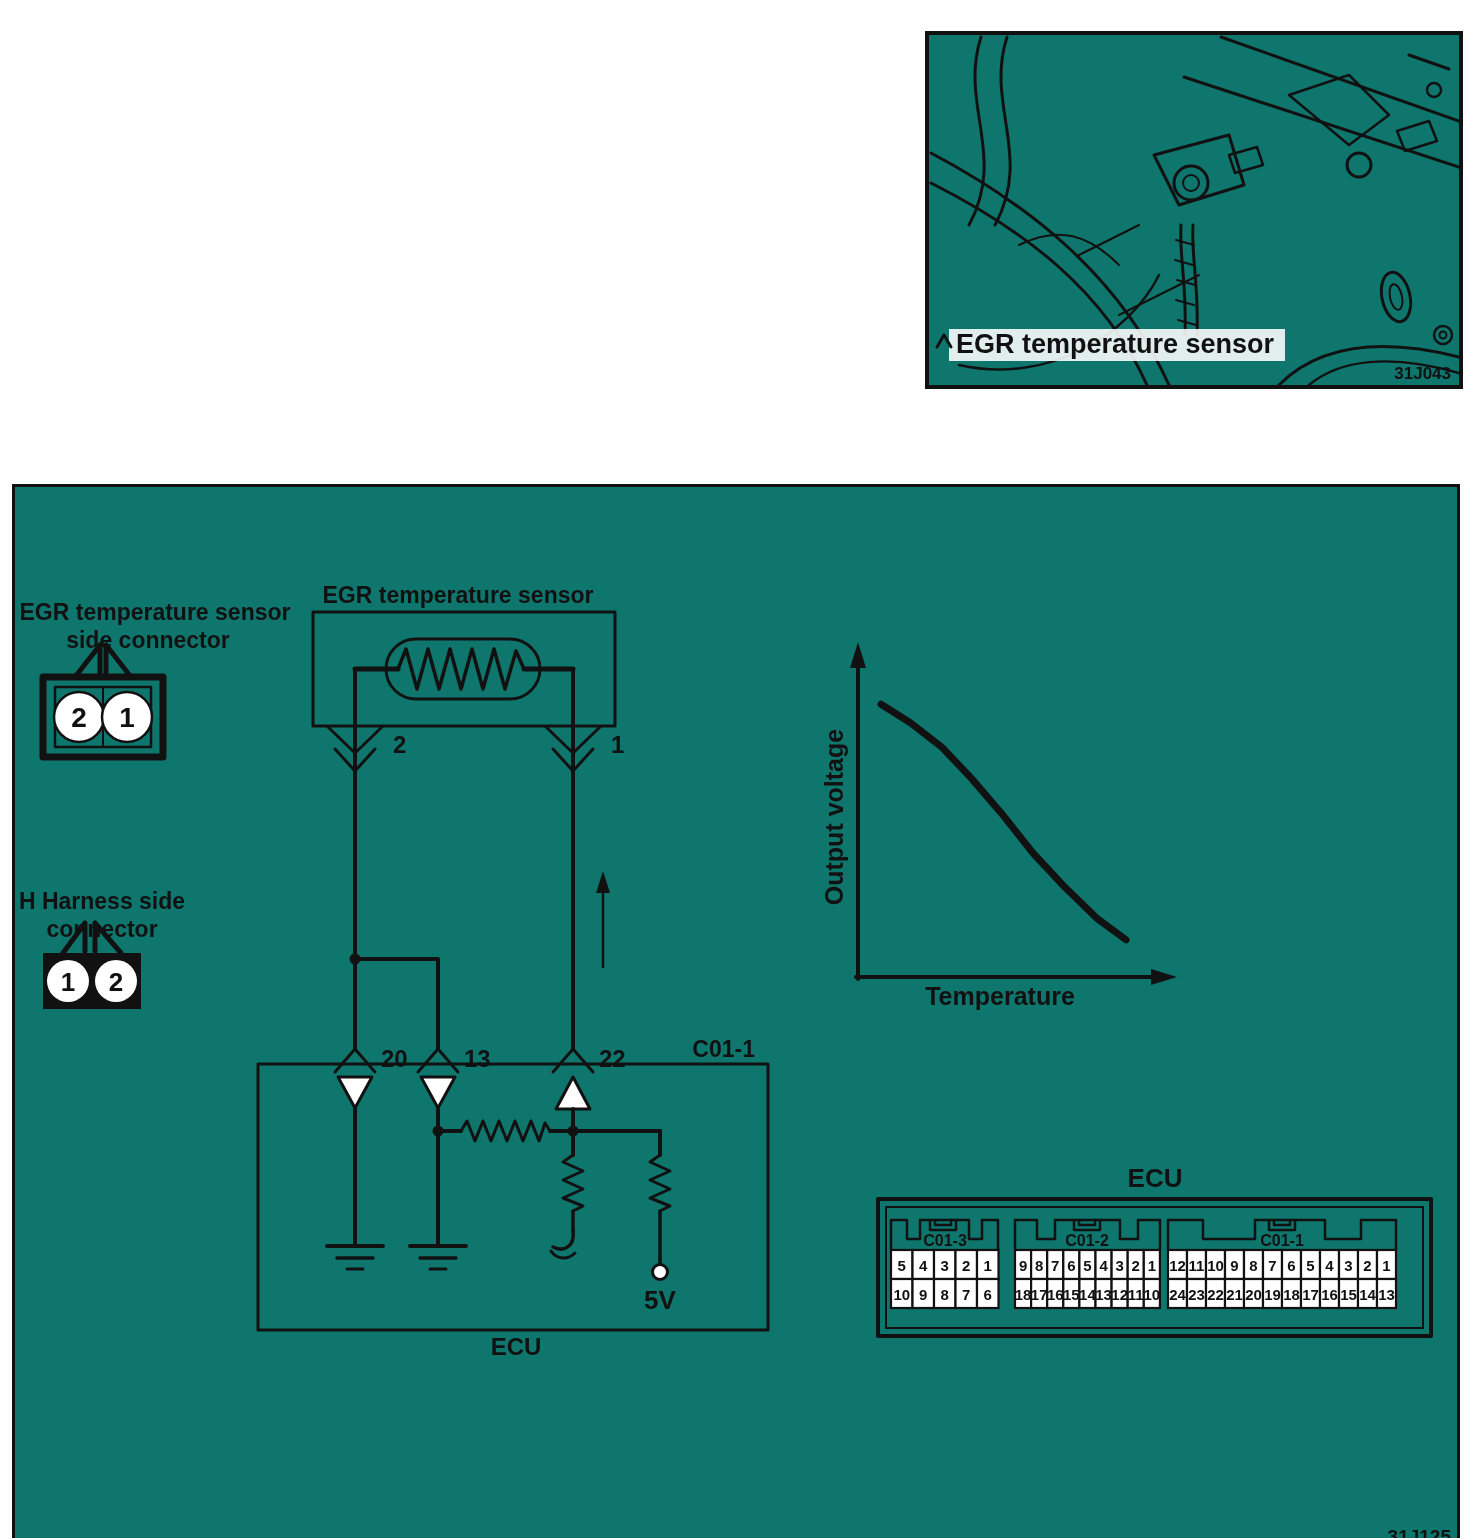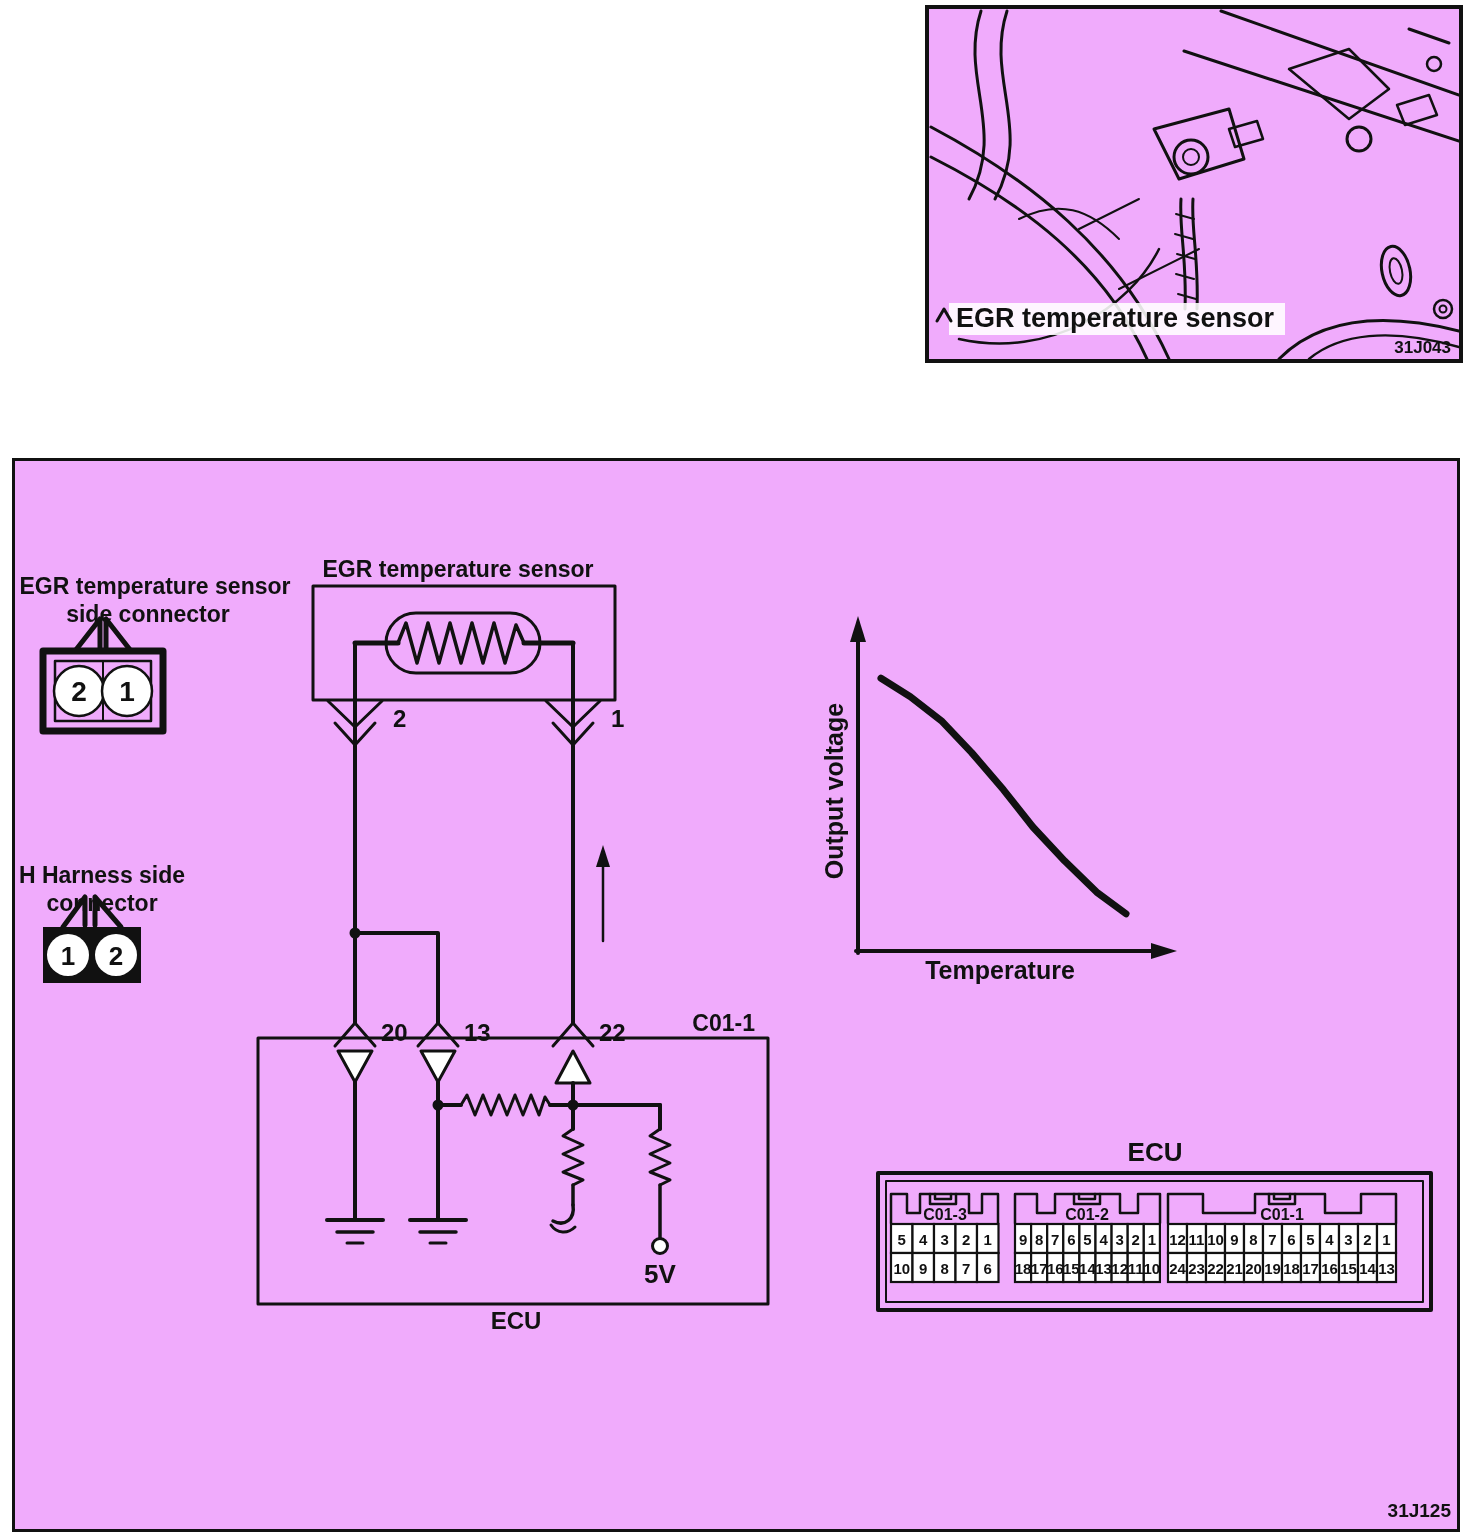--- a/index.html
+++ b/index.html
@@ -1,17 +1,17 @@
 <!DOCTYPE html>
 <html><head>
 <meta charset="utf-8">
 <style>
   html,body{margin:0;padding:0;background:#fff;}
   body{width:1472px;height:1538px;position:relative;font-family:"Liberation Sans",sans-serif;color:#111;}
-  .panel{position:absolute;background:#f0abfc;}
+  .panel{position:absolute;background:#0f766e;margin-top:26px;}
   #photo-panel{left:925px;top:5px;width:538px;height:358px;border:4px solid #111;box-sizing:border-box;}
   #wiring-panel{left:12px;top:458px;width:1448px;height:1074px;border:3px solid #111;box-sizing:border-box;}
   svg{display:block;}
   .ln{stroke:#111;fill:none;stroke-linecap:round;stroke-linejoin:round;}
   .w2{stroke-width:2;} .w25{stroke-width:2.5;} .w3{stroke-width:3;} .w35{stroke-width:3.5;} .w4{stroke-width:4;} .w5{stroke-width:5;} .w7{stroke-width:7;}
   .fillw{fill:#fff;}
   .fillb{fill:#111;stroke:none;}
   text{font-family:"Liberation Sans",sans-serif;font-weight:700;fill:#111;}
   .t17{font-size:17px;font-weight:700;}
   .t19{font-size:19px;}

